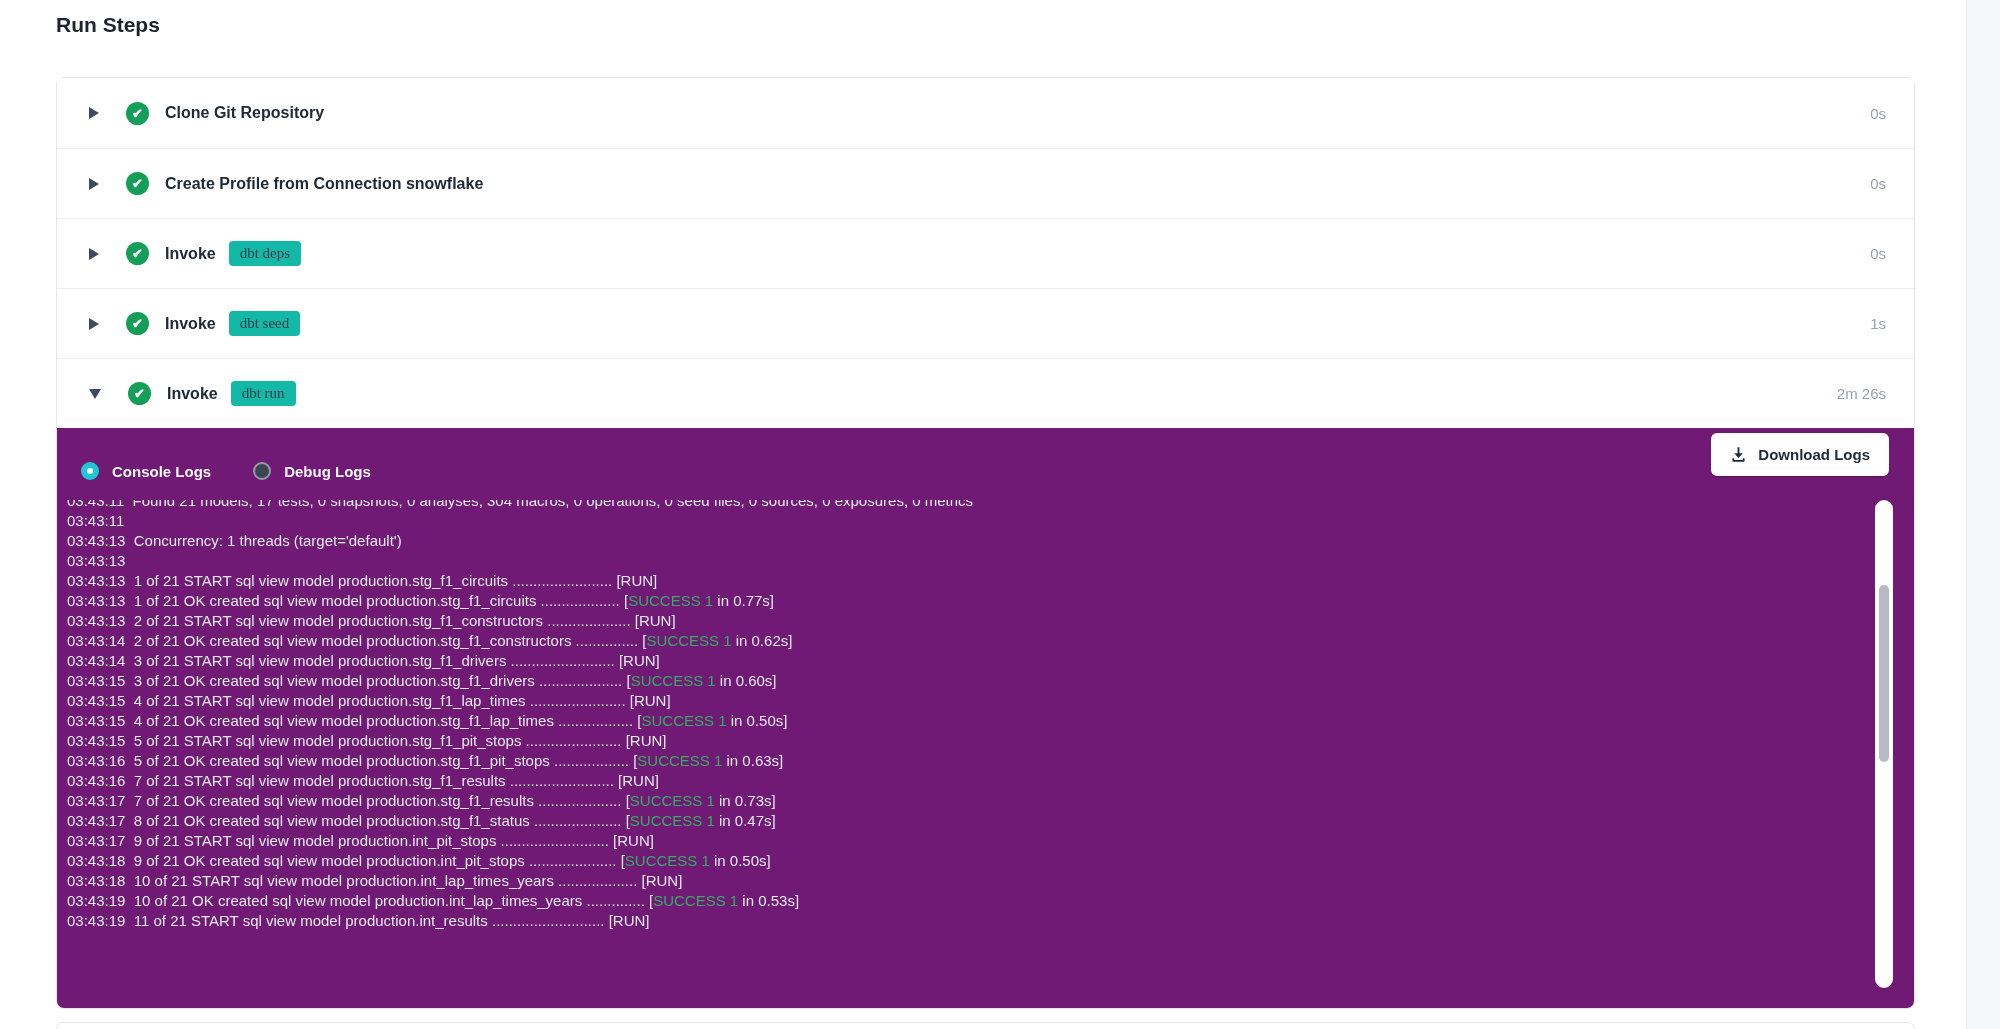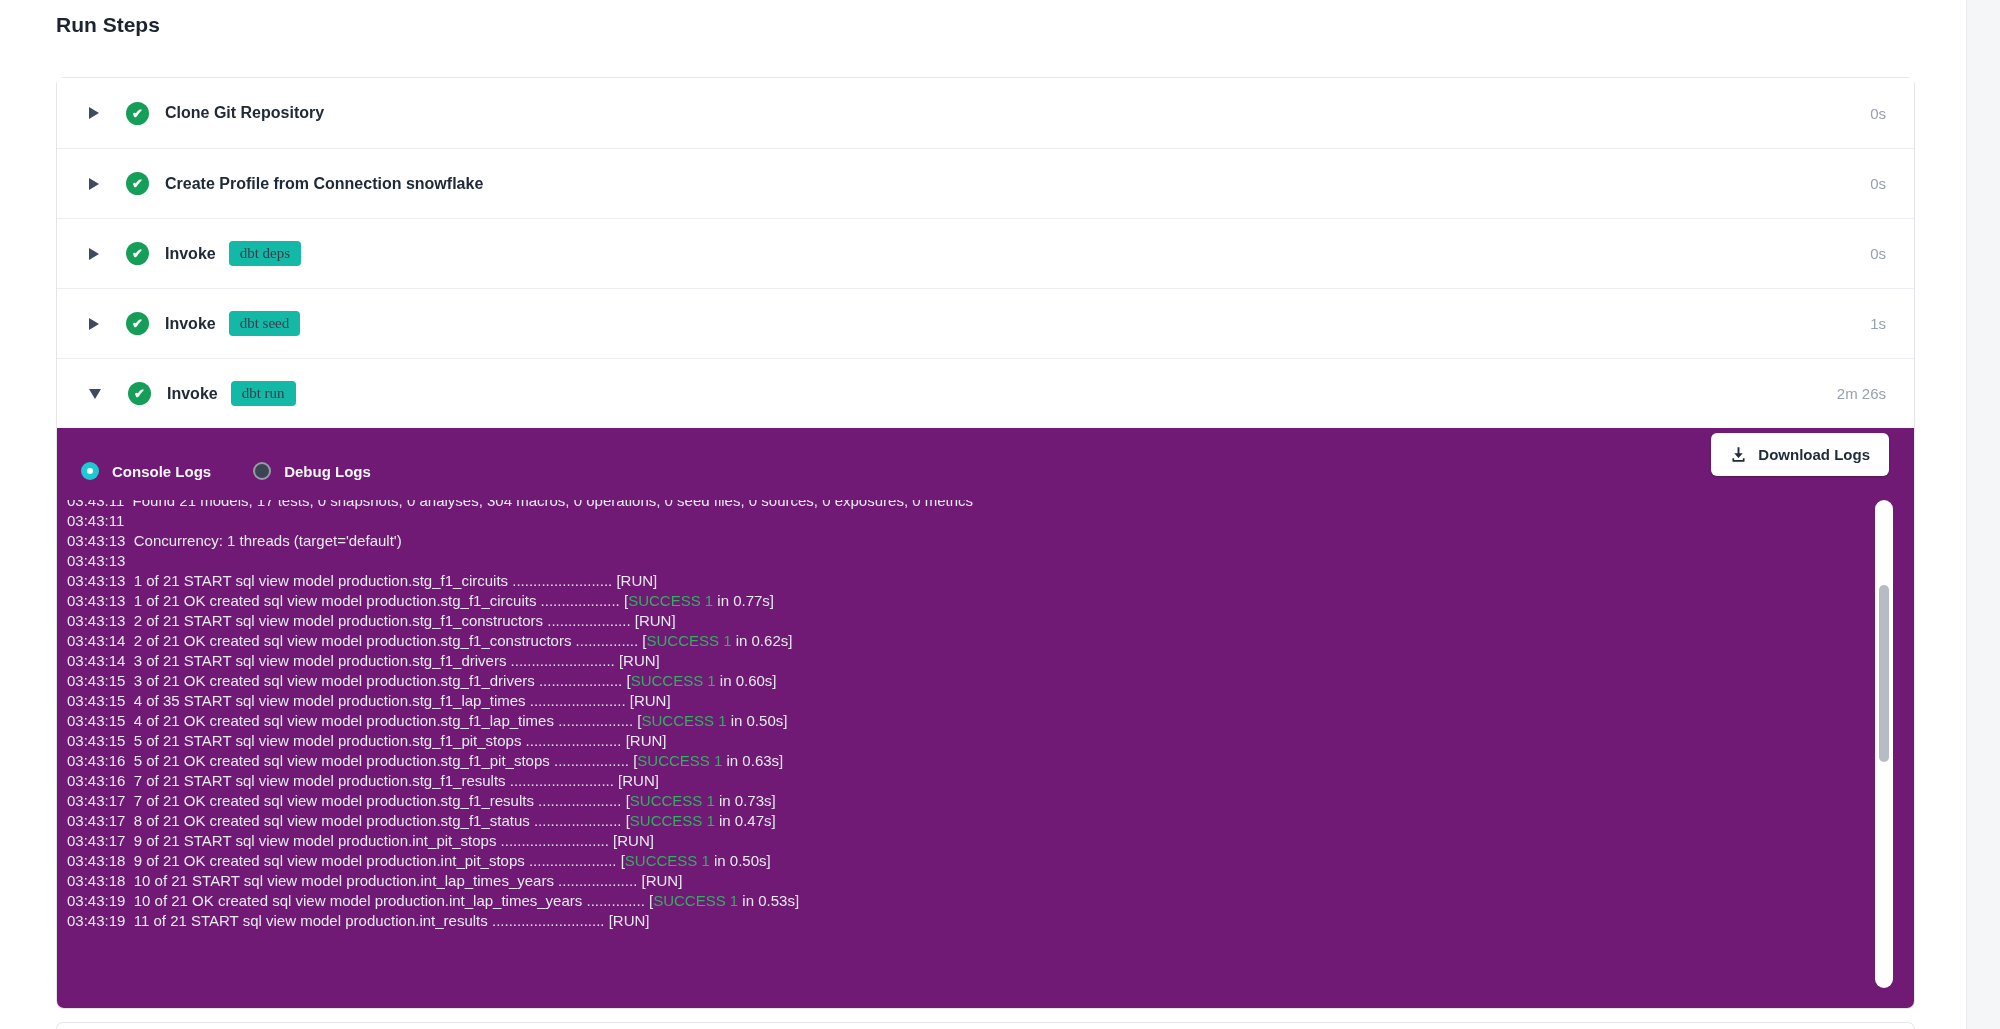--- a/index.html
+++ b/index.html
@@ -193,21 +193,21 @@
   <div class="log-line"><span class="seg-pre">03:43:13  1 of 21 OK created sql view model production.stg_f1_circuits ................... [</span><span class="seg-green">SUCCESS 1</span><span class="seg-post"> in 0.77s]</span></div>
 
   <div class="log-line"><span class="seg-pre">03:43:13  2 of 21 START sql view model production.stg_f1_constructors .................... [RUN]</span><span class="seg-green"></span><span class="seg-post"></span></div>
 
   <div class="log-line"><span class="seg-pre">03:43:14  2 of 21 OK created sql view model production.stg_f1_constructors ............... [</span><span class="seg-green">SUCCESS 1</span><span class="seg-post"> in 0.62s]</span></div>
 
   <div class="log-line"><span class="seg-pre">03:43:14  3 of 21 START sql view model production.stg_f1_drivers ......................... [RUN]</span><span class="seg-green"></span><span class="seg-post"></span></div>
 
   <div class="log-line"><span class="seg-pre">03:43:15  3 of 21 OK created sql view model production.stg_f1_drivers .................... [</span><span class="seg-green">SUCCESS 1</span><span class="seg-post"> in 0.60s]</span></div>
 
-  <div class="log-line"><span class="seg-pre">03:43:15  4 of 35 START sql view model production.stg_f1_lap_times ....................... [RUN]</span><span class="seg-green"></span><span class="seg-post"></span></div>
+  <div class="log-line"><span class="seg-pre">03:43:15  4 of 21 START sql view model production.stg_f1_lap_times ....................... [RUN]</span><span class="seg-green"></span><span class="seg-post"></span></div>
 
   <div class="log-line"><span class="seg-pre">03:43:15  4 of 21 OK created sql view model production.stg_f1_lap_times .................. [</span><span class="seg-green">SUCCESS 1</span><span class="seg-post"> in 0.50s]</span></div>
 
   <div class="log-line"><span class="seg-pre">03:43:15  5 of 21 START sql view model production.stg_f1_pit_stops ....................... [RUN]</span><span class="seg-green"></span><span class="seg-post"></span></div>
 
   <div class="log-line"><span class="seg-pre">03:43:16  5 of 21 OK created sql view model production.stg_f1_pit_stops .................. [</span><span class="seg-green">SUCCESS 1</span><span class="seg-post"> in 0.63s]</span></div>
 
 
 
   <div class="log-line"><span class="seg-pre">03:43:16  7 of 21 START sql view model production.stg_f1_results ......................... [RUN]</span><span class="seg-green"></span><span class="seg-post"></span></div>

